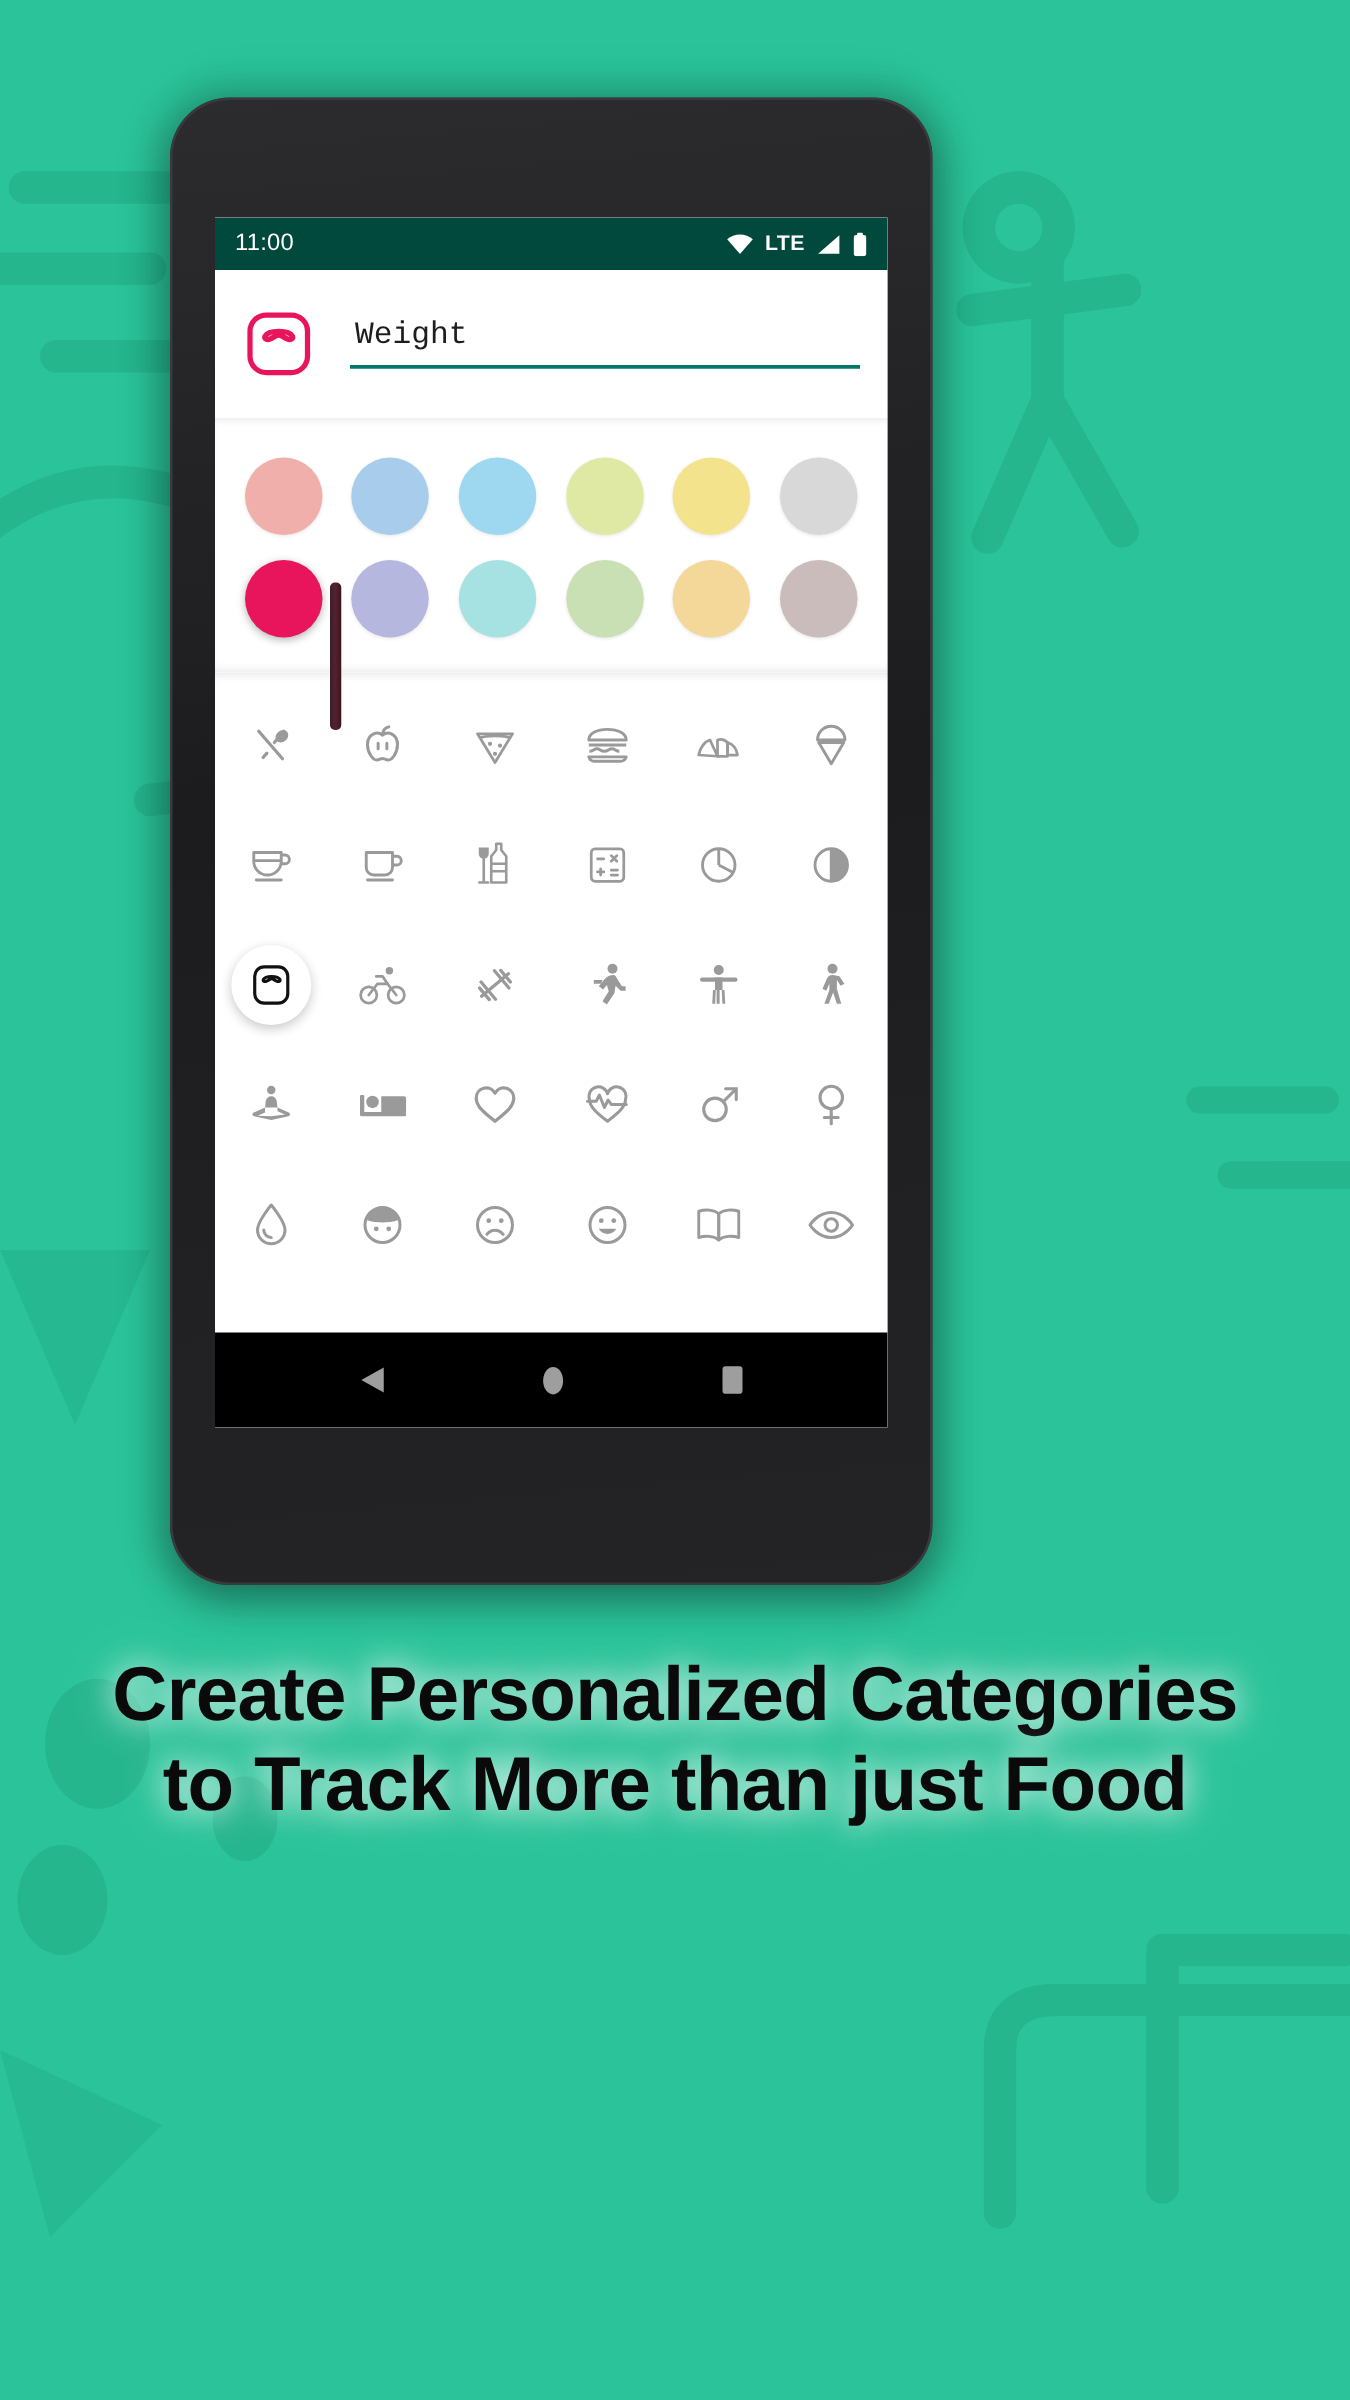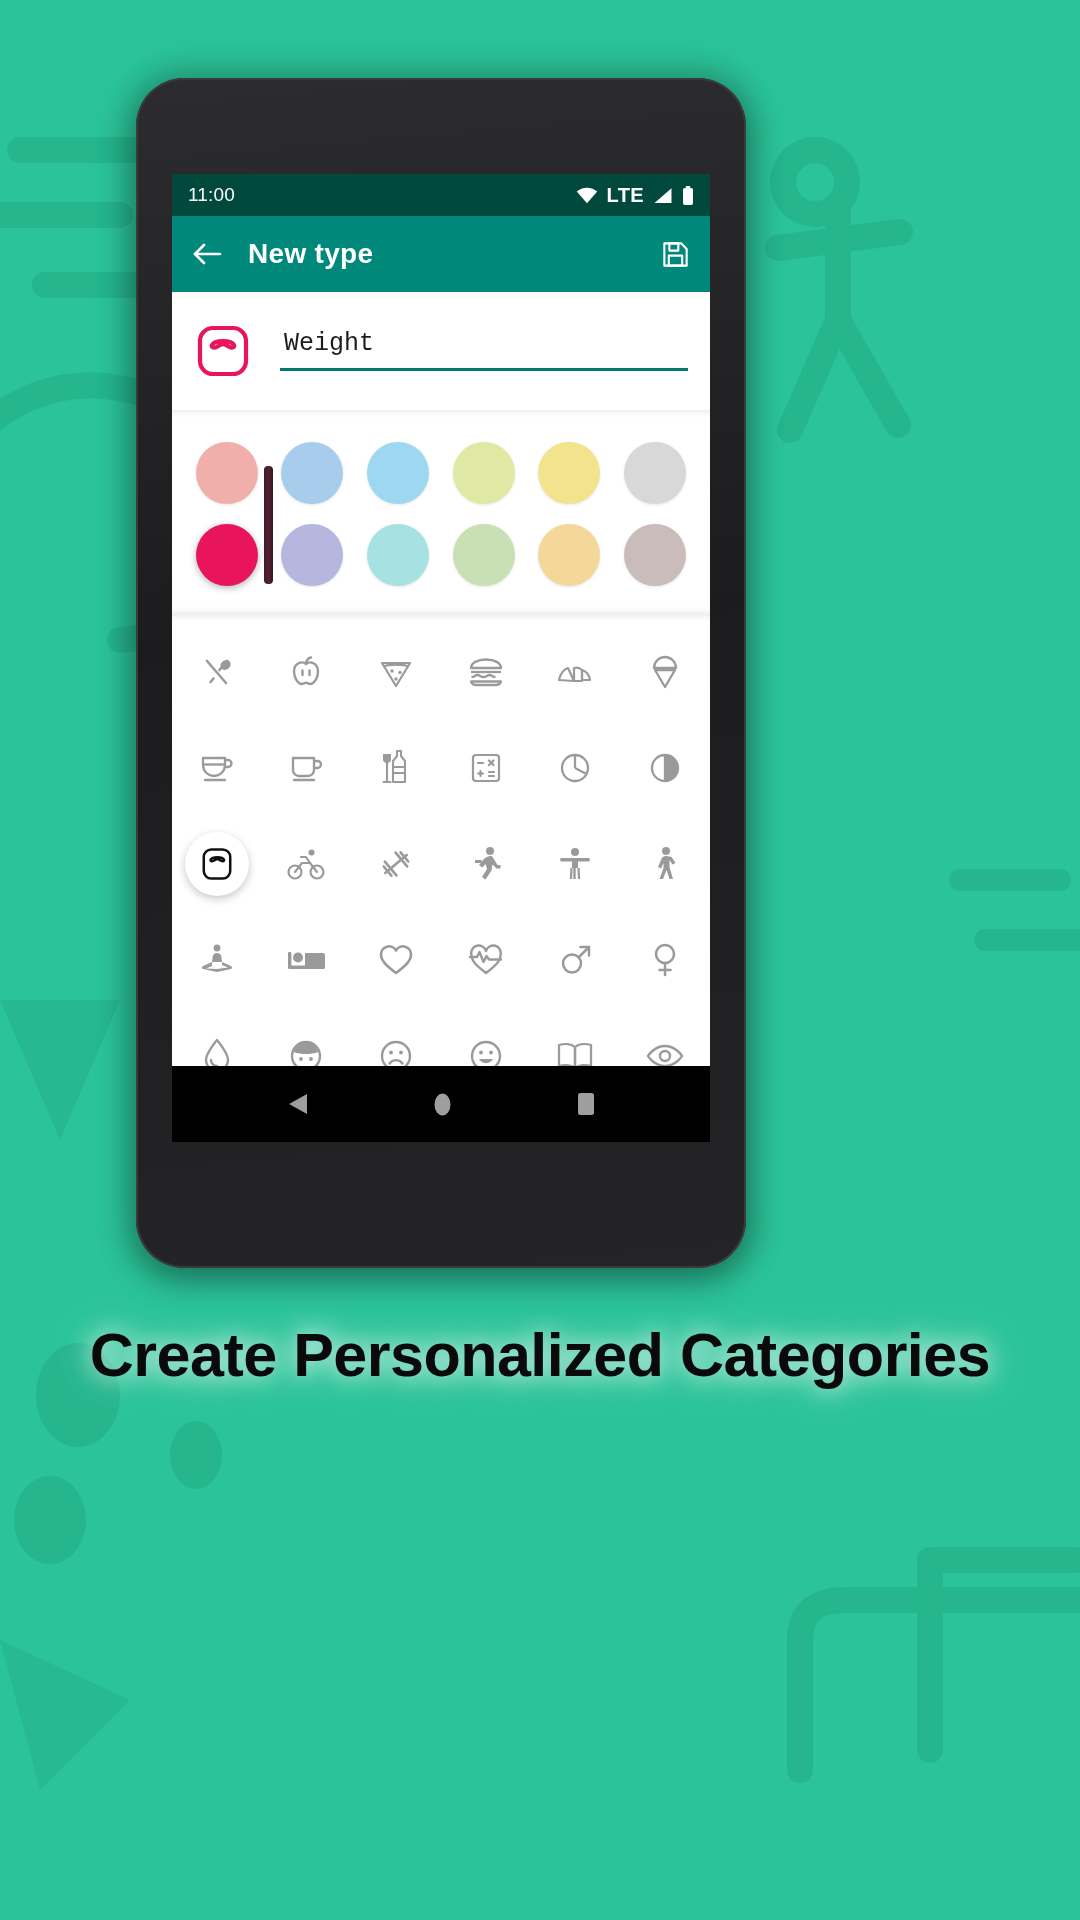--- a/index.html
+++ b/index.html
@@ -82,21 +82,21 @@
   .statusbar {
     height:42px; flex:0 0 42px;
     background:#00493C;
     display:flex; align-items:center;
     padding:0 16px;
     color:#fff;
   }
   .status-time { font-size:19px; letter-spacing:.2px; }
   .status-right { margin-left:auto; display:flex; align-items:center; gap:9px; }
   .status-right svg { display:block; }
-  .lte-label { font-size:20px; font-weight:600; letter-spacing:.4px; }
+  .lte-label { font-size:17px; font-weight:600; letter-spacing:.4px; }
 
   
   .toolbar {
     height:76px; flex:0 0 76px;
     background:#00897B;
     display:flex; align-items:center;
     padding:0 20px;
   }
   .toolbar .back { margin-right:26px; cursor:pointer; display:flex; }
   .toolbar .title {
@@ -253,36 +253,20 @@
           </span>
           <span>
             <svg width="12" height="19" viewBox="0 0 12 20">
               <rect x="3.6" y="0" width="4.8" height="2.4" rx="1" fill="#fff"></rect>
               <rect x="0.8" y="2" width="10.4" height="18" rx="1.8" fill="#fff"></rect>
             </svg>
           </span>
         </span>
       </div>
 
-      <div class="toolbar">
-        <span class="back">
-          <svg width="30" height="26" viewBox="0 0 30 26" fill="none" stroke="#fff" stroke-width="2.6" stroke-linecap="round" stroke-linejoin="round">
-            <path d="M28 13H3"></path>
-              <path d="M12 4 3 13l9 9"></path>
-          </svg>
-        </span>
-        <span class="title">New type</span>
-        <span class="save">
-          <svg width="29" height="29" viewBox="0 0 26 26" fill="none" stroke="#fff" stroke-width="1.9" stroke-linejoin="round">
-            <path d="M3 3h15l5 5v15H3z"></path>
-            <rect x="7.5" y="3" width="8" height="6.5"></rect>
-            <rect x="7" y="14" width="12" height="9"></rect>
-          </svg>
-        </span>
-      </div>
 
       <div class="name-row">
         <span class="type-icon">
           <svg width="54" height="54" viewBox="0 0 54 54" fill="none" stroke="#E8145C" stroke-width="4.2" stroke-linejoin="round">
             <rect x="4" y="4" width="46" height="46" rx="13"></rect>
             <path d="M16 21c2.8-5.2 19.2-5.2 22 0 1.2 2.3-2 3.2-4.3 2.1-3.4-1.6-5-3-6.7-3s-3.3 1.4-6.7 3c-2.3 1.1-5.5.2-4.3-2.1Z" fill="none"></path>
           </svg>
         </span>
         <span class="name-field">
           <div class="name-value">Weight</div>
@@ -563,13 +547,14 @@
 
     </div>
 
     <div class="phone-btn vol"></div>
 
   </div>
 </div>
 
 <div class="caption">
   <div>Create Personalized Categories</div>
+  <div>to Track More than just Food</div>
 </div>
 
 </body></html>

